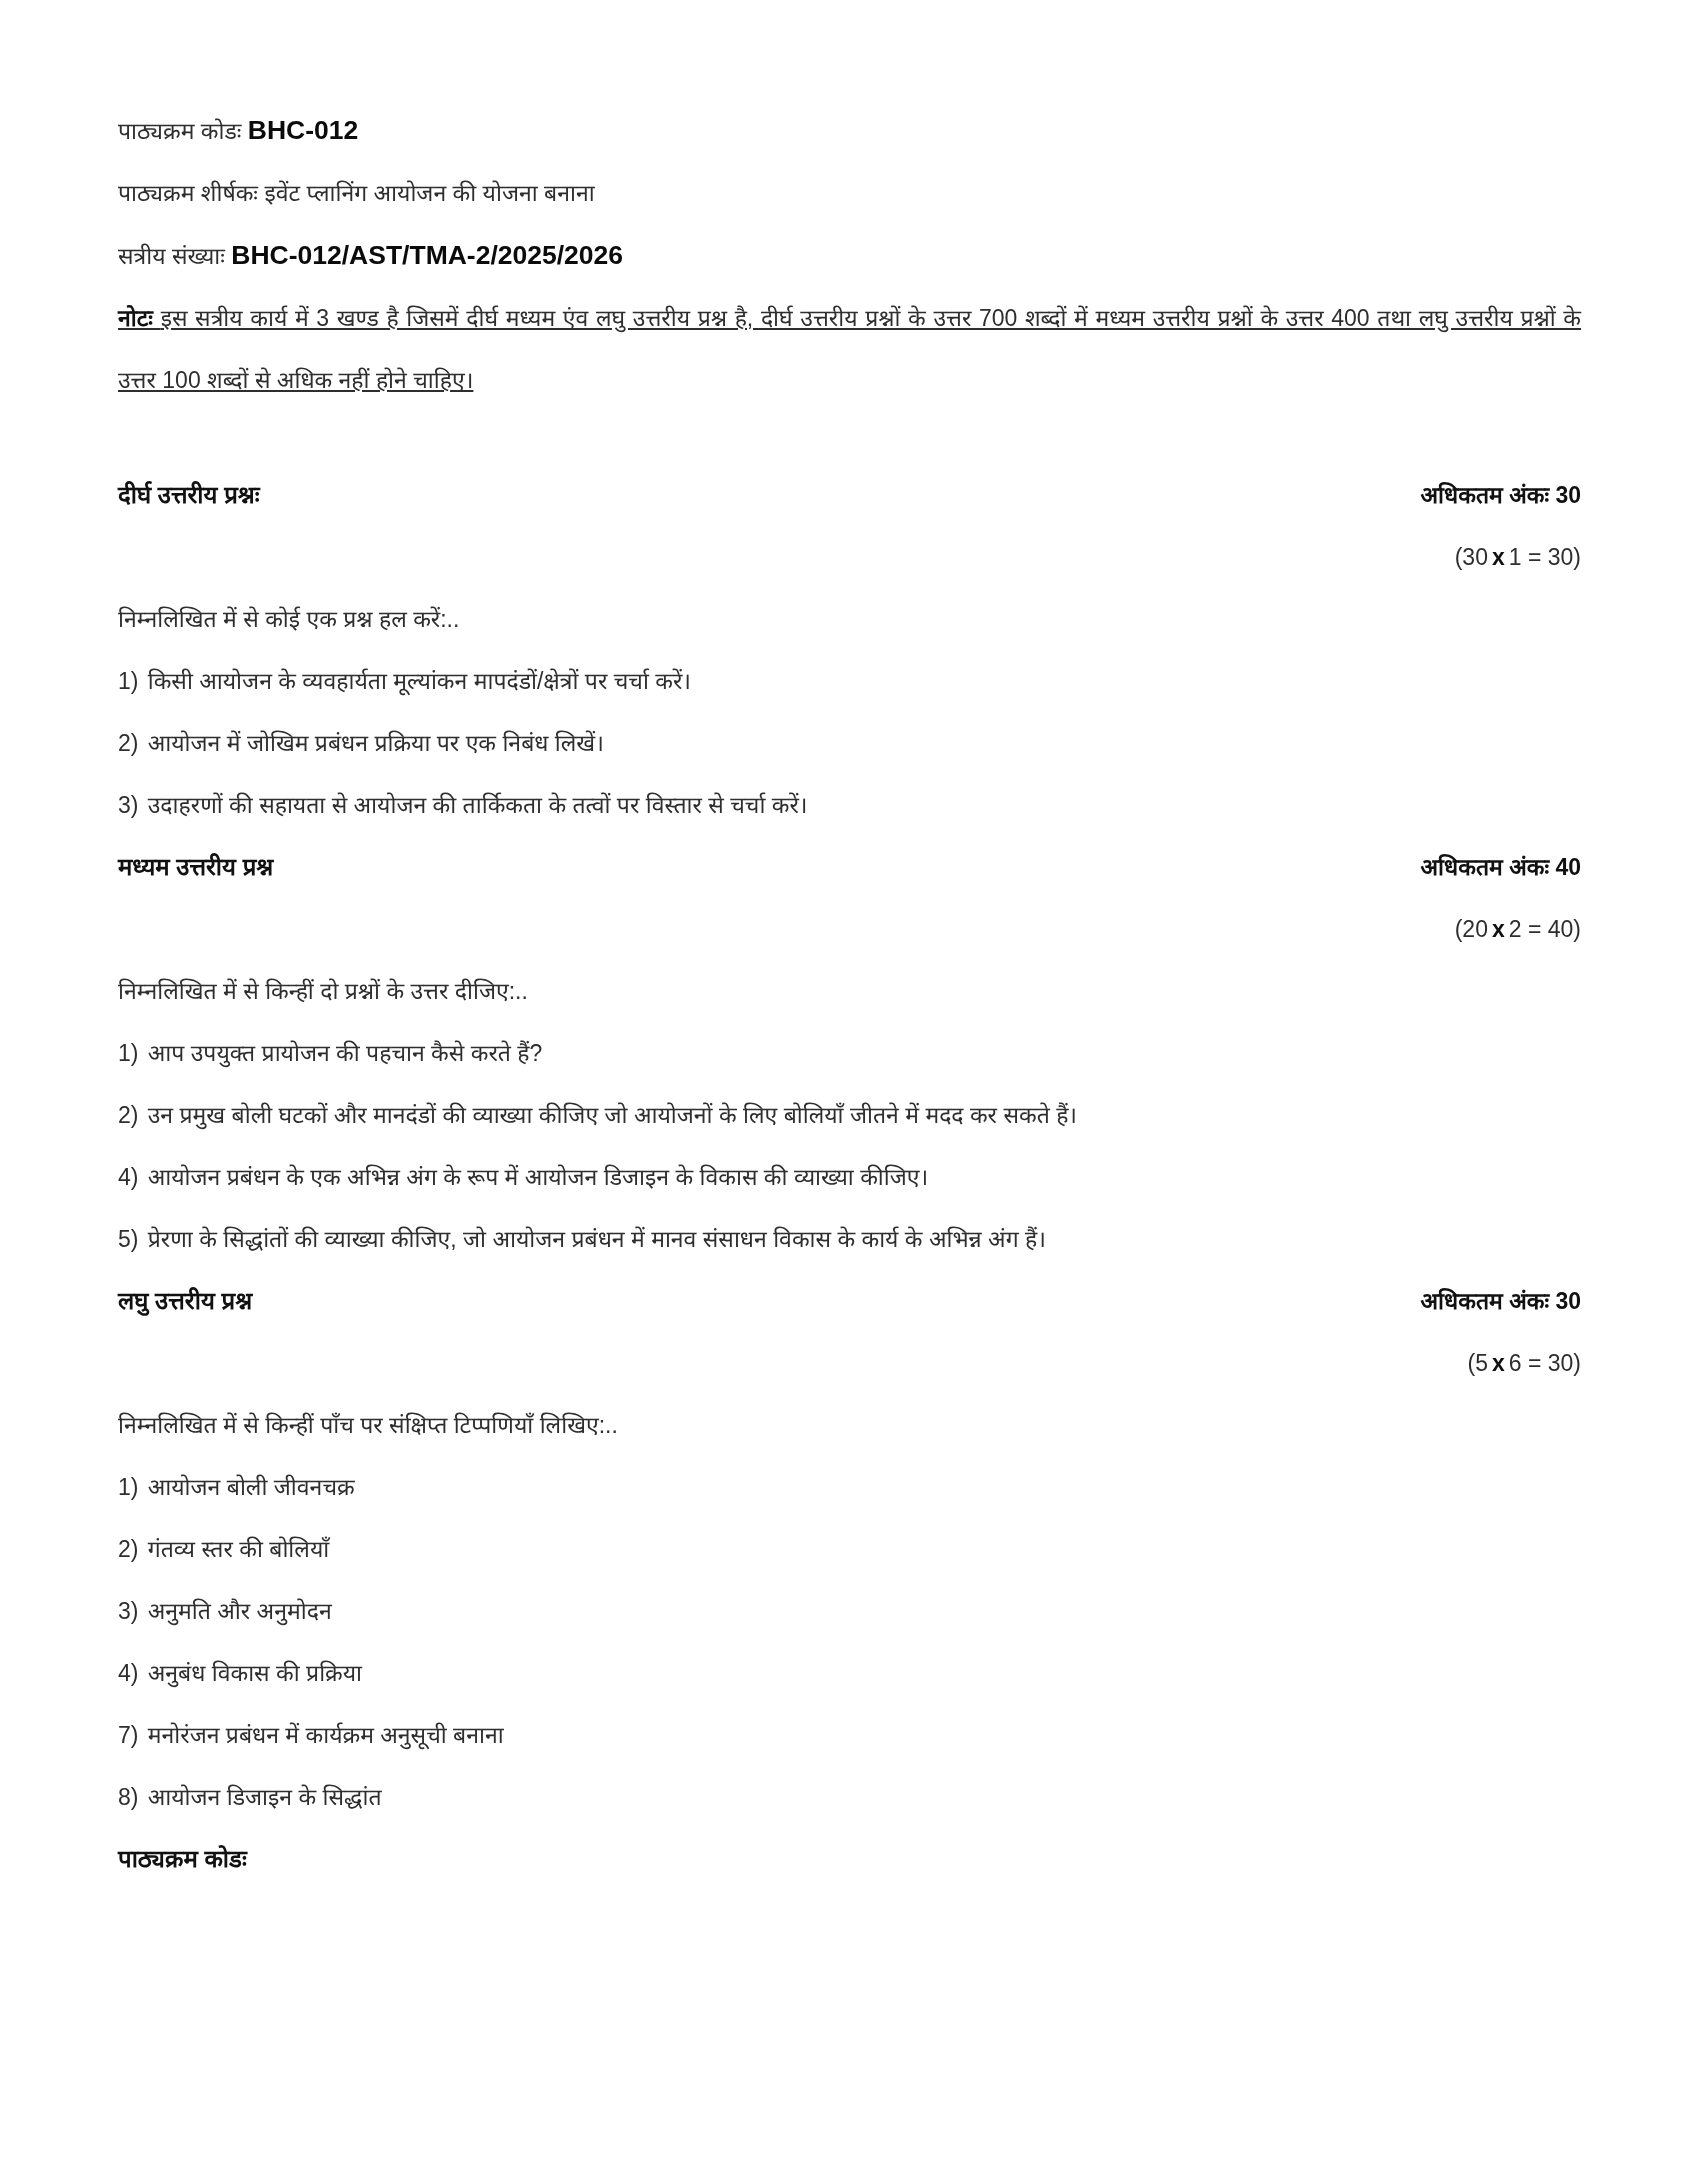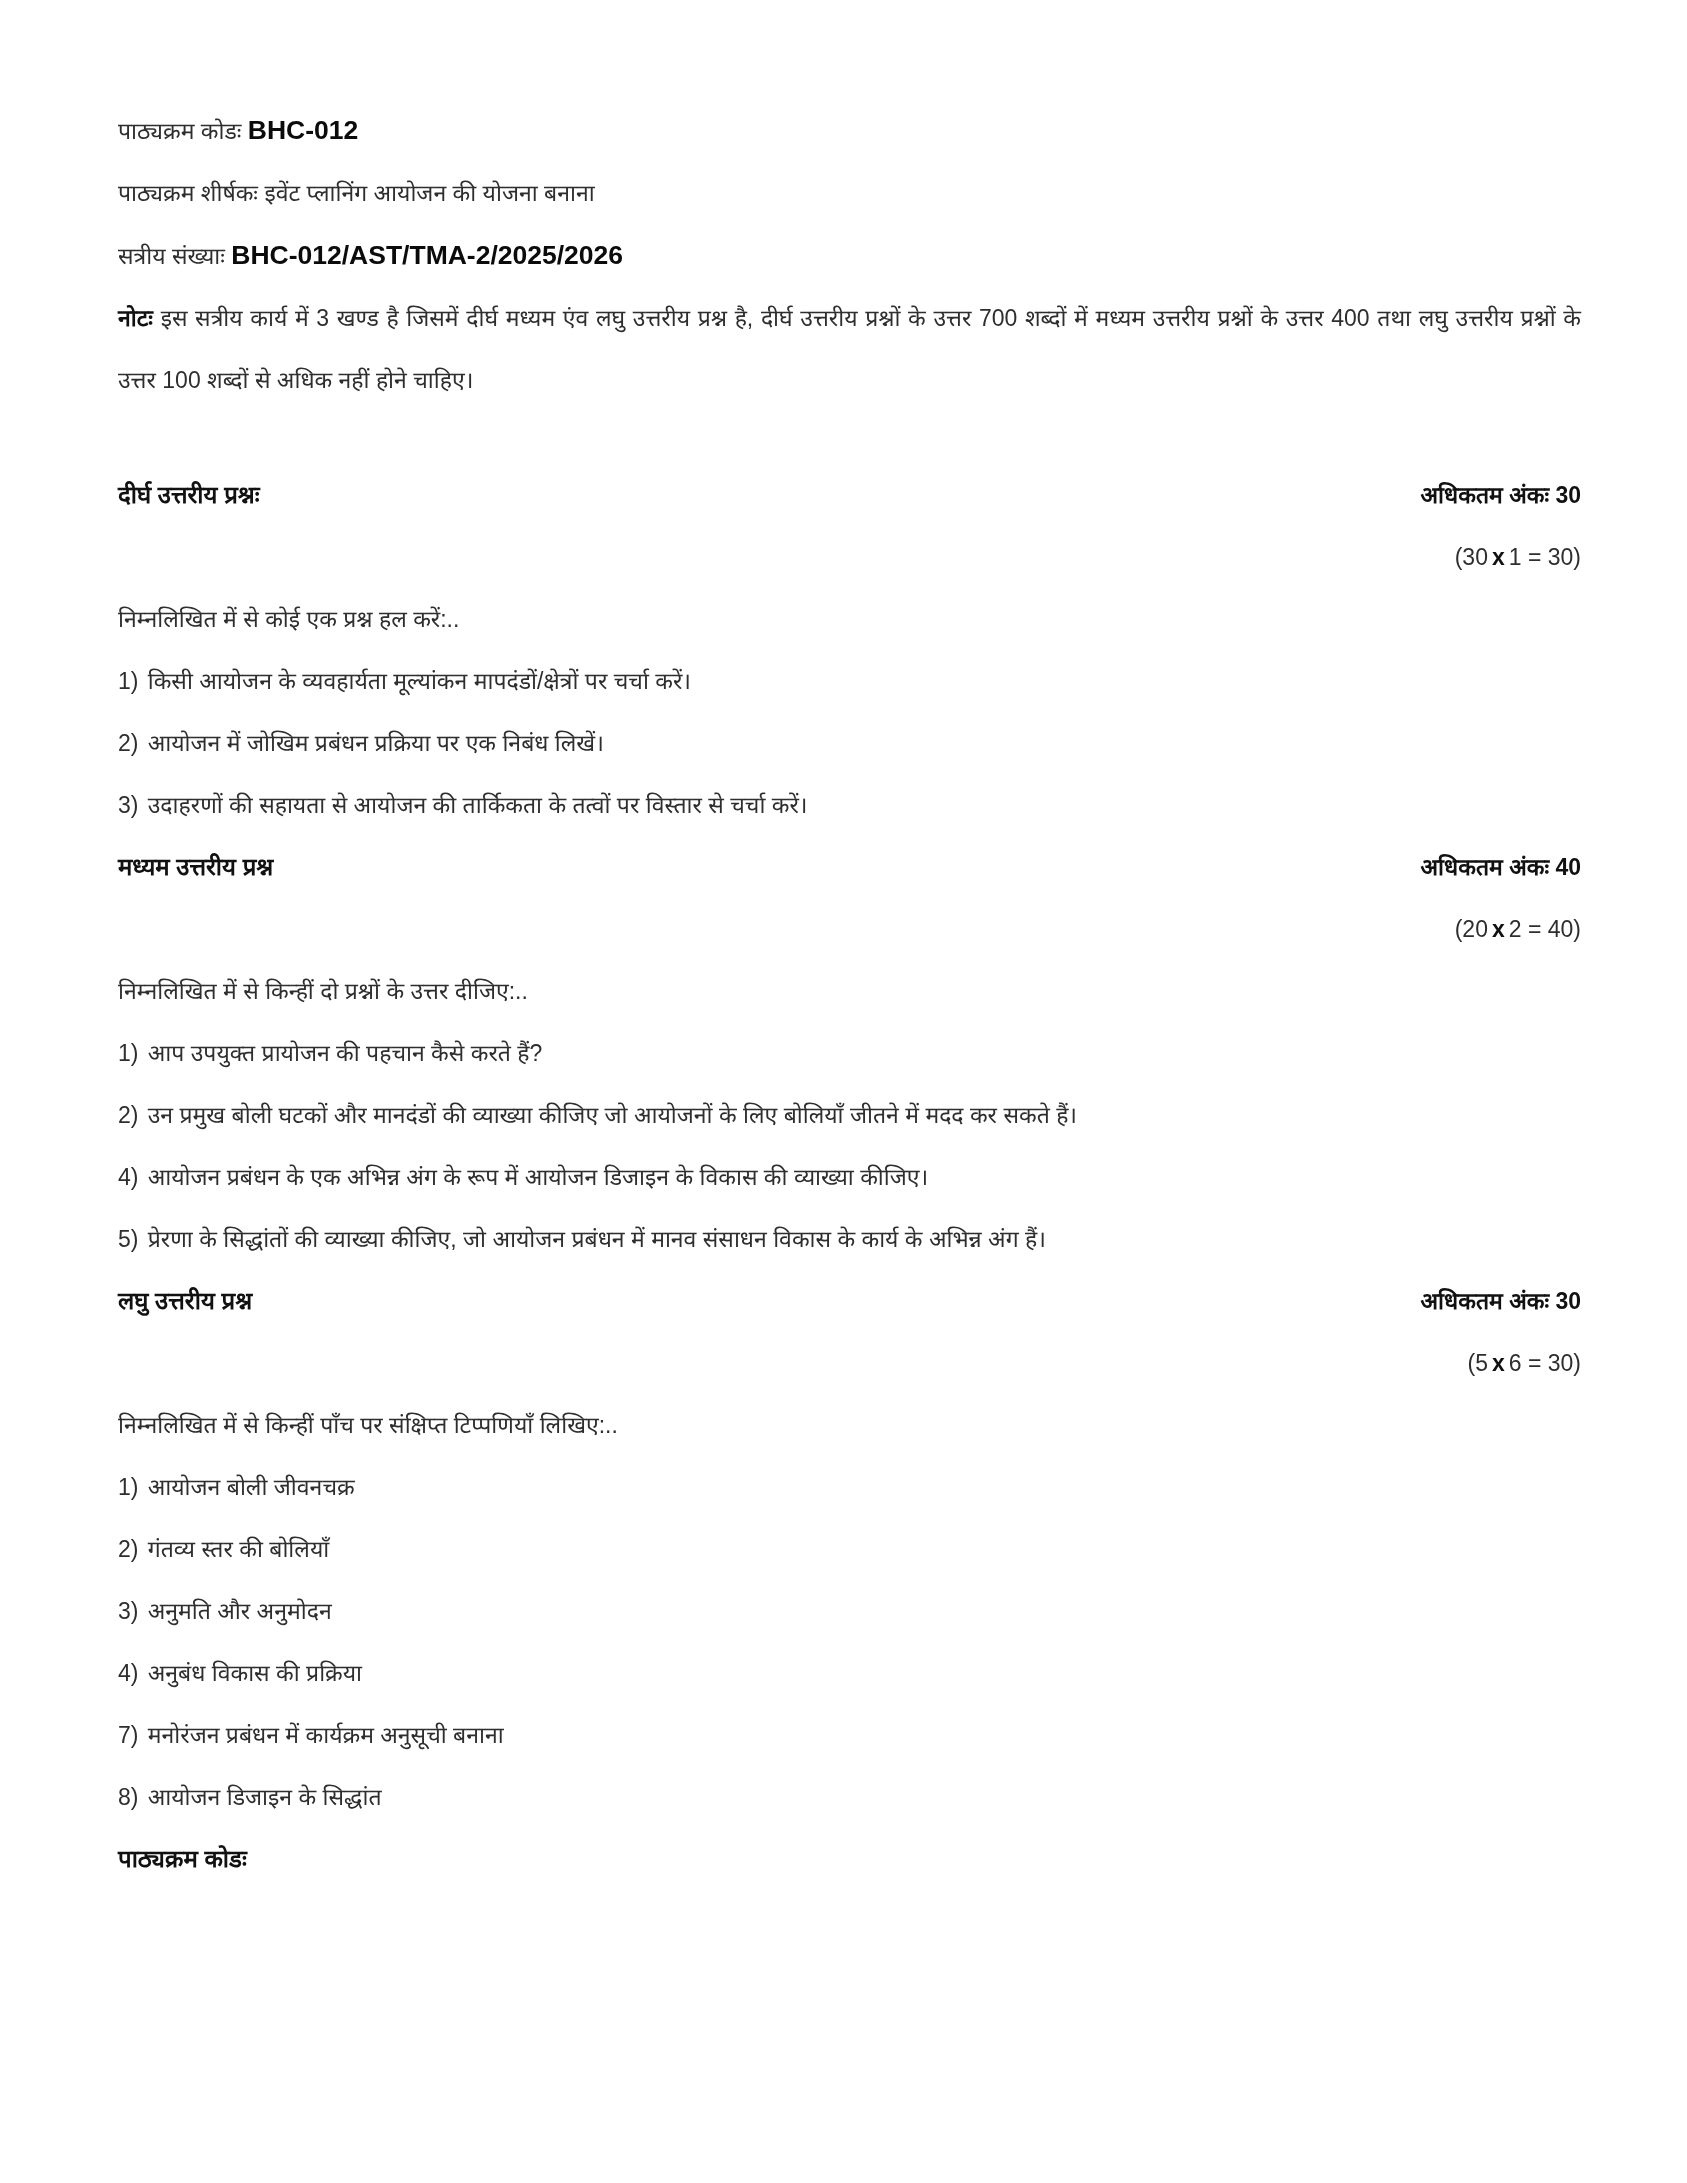--- a/index.html
+++ b/index.html
@@ -21,21 +21,21 @@
     font-size: 23px;
     line-height: 62px;
     color: #2e2e2e;
   }
   .big-bold {
     font-weight: 700;
     font-size: 26.5px;
     color: #0b0b0b;
   }
   b, .bold { font-weight: 700; color: #111; }
-  .note { text-align: justify; }
+  .note { text-align: justify; text-decoration: underline; }
   .section-header {
     display: flex;
     justify-content: space-between;
     align-items: baseline;
     font-size: 23px;
     line-height: 62px;
     gap: 40px;
   }
   .section-header.gap-top { margin-top: 53px; }
   .sec-title { font-weight: 700; font-size: 24px; color: #111; }

